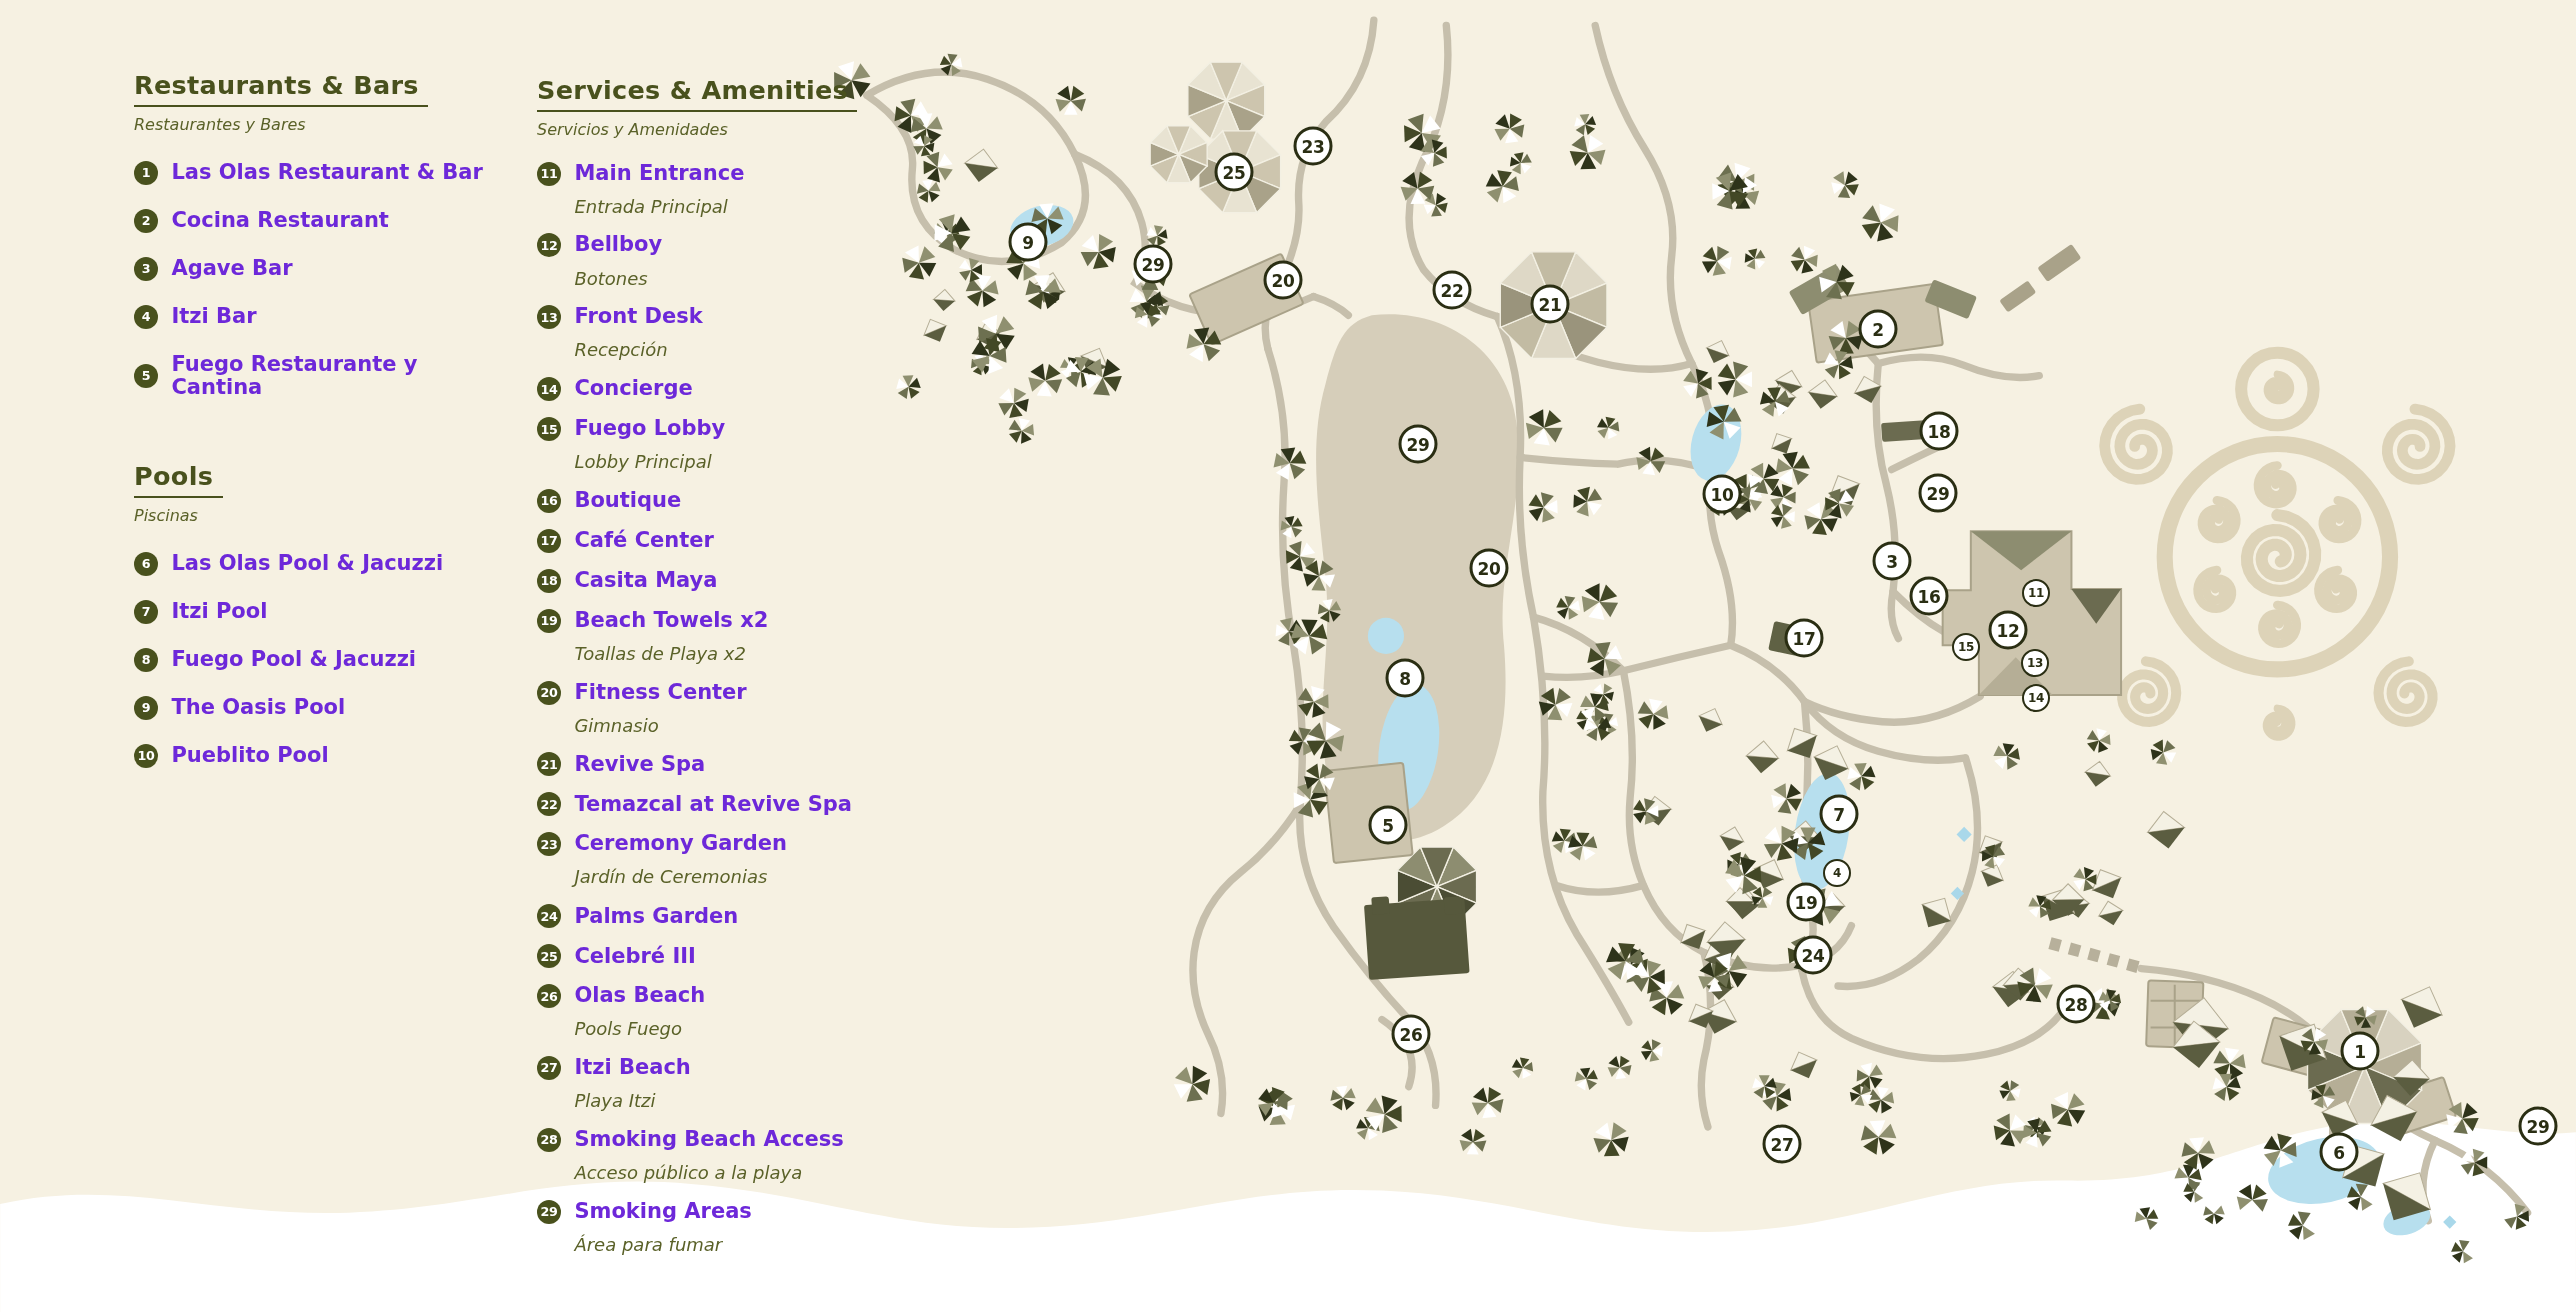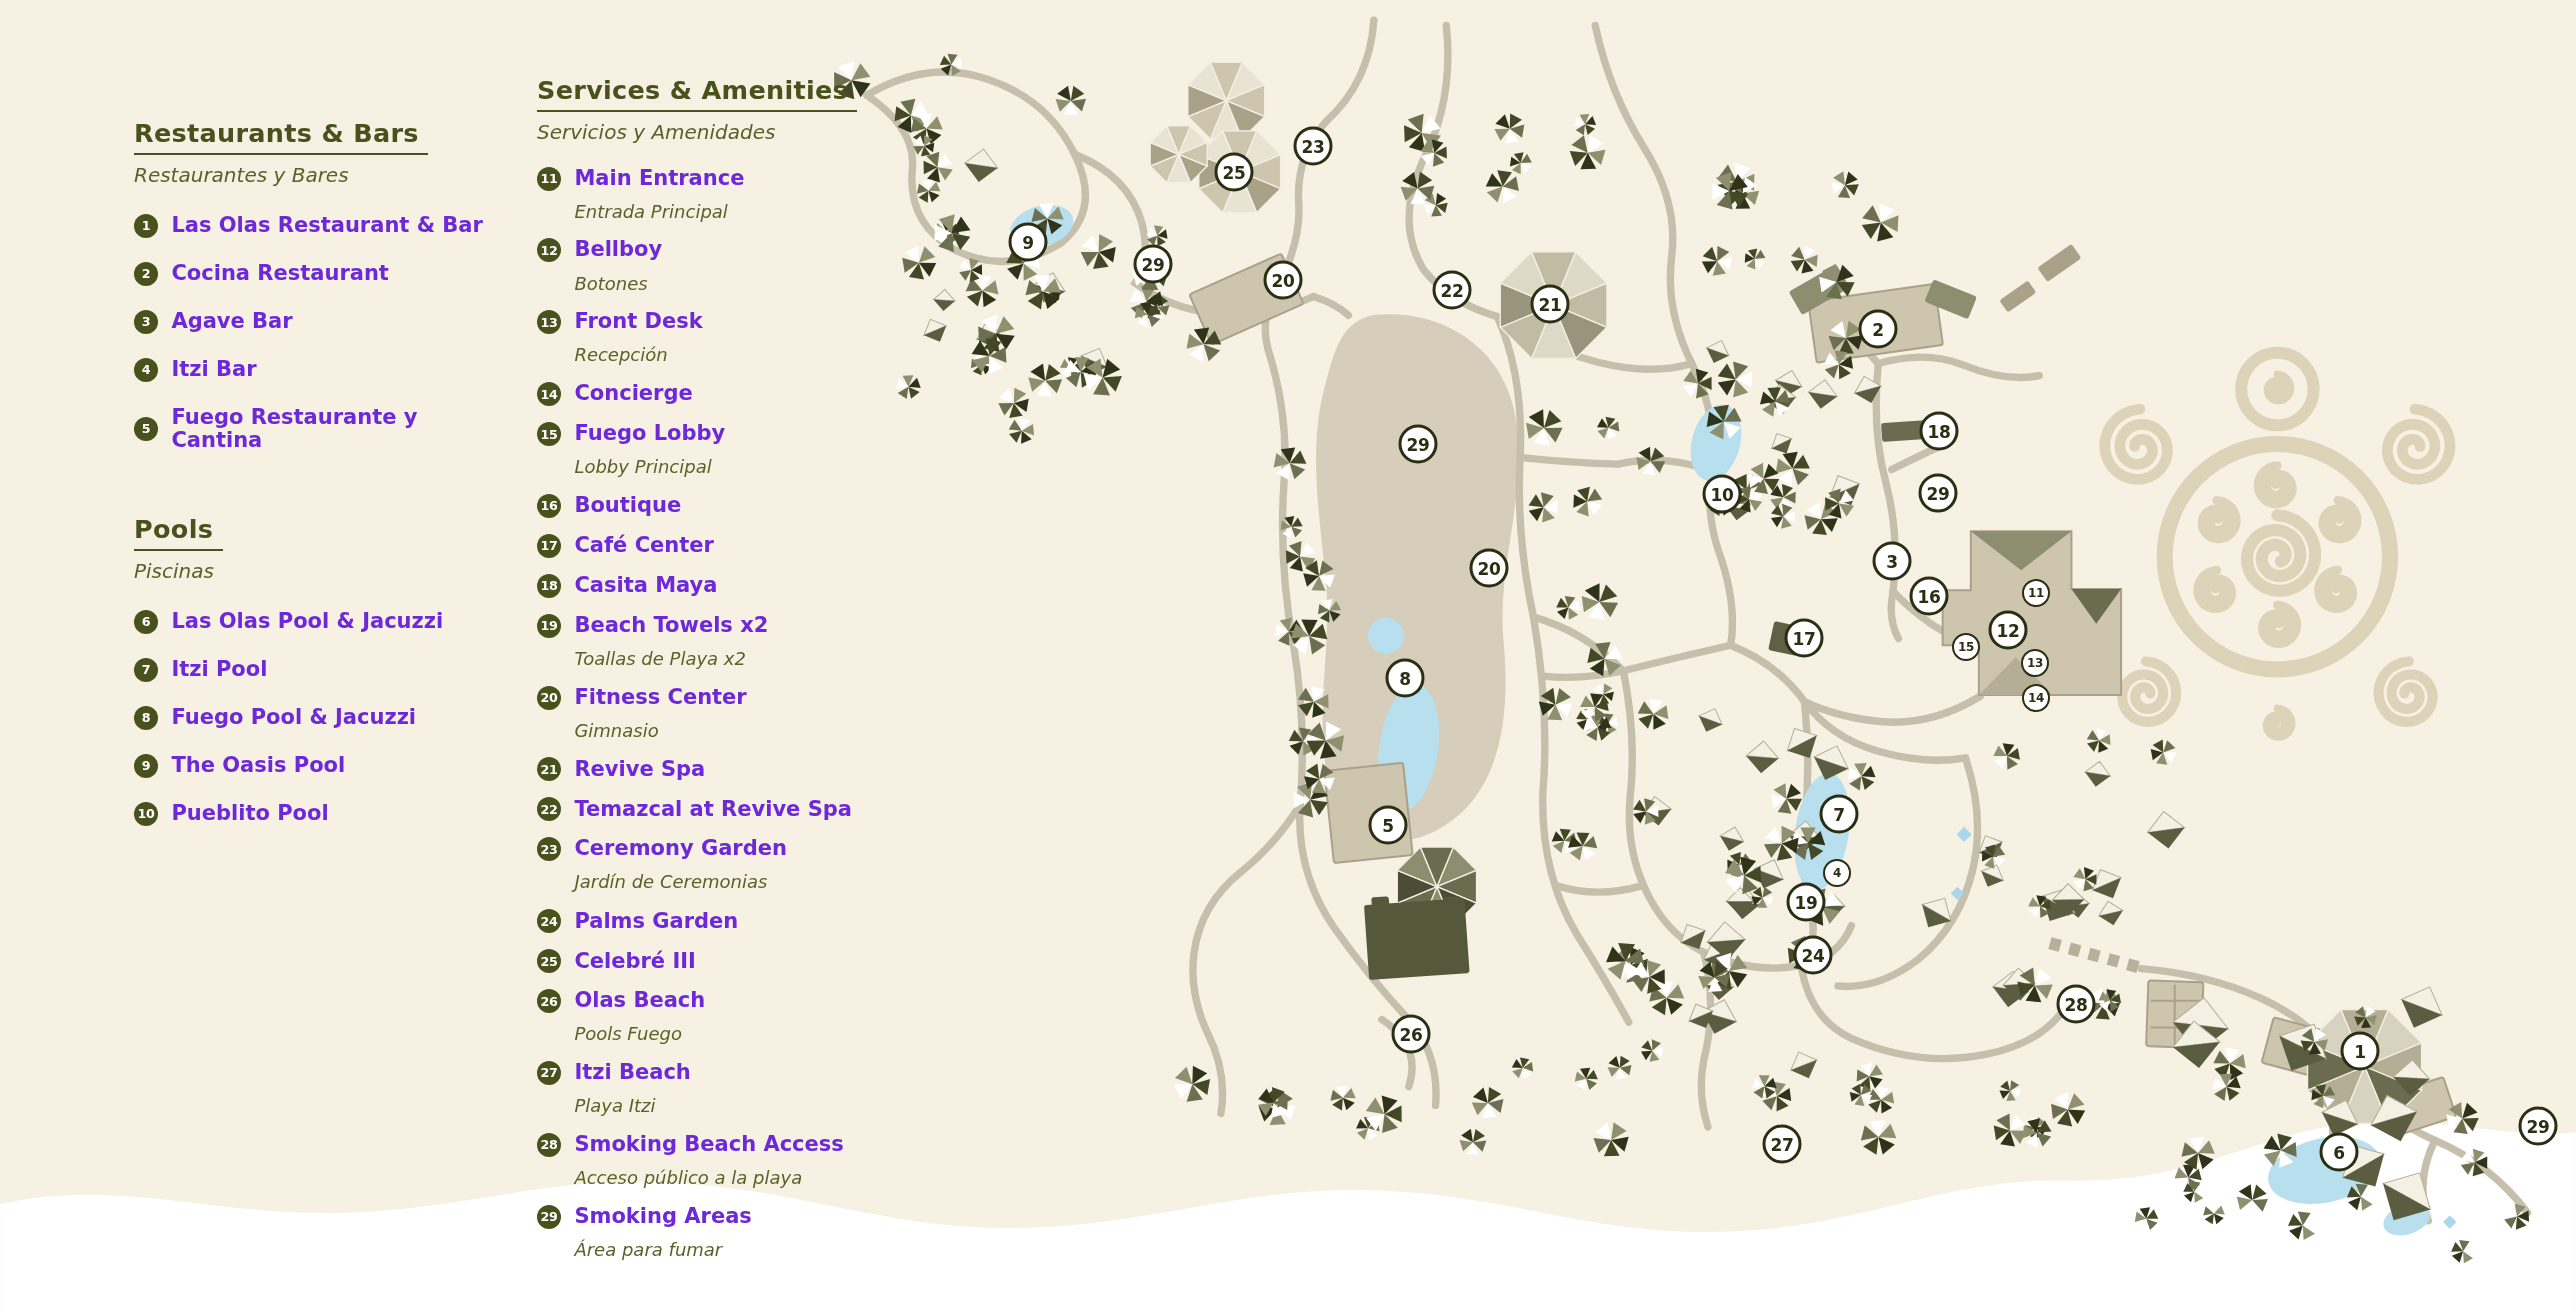--- a/index.html
+++ b/index.html
@@ -16,28 +16,28 @@
     position:absolute;transform:translate(-50%,-50%);
     width:39px;height:39px;border-radius:50%;
     background:#ffffff;border:3.4px solid #2a2e13;box-sizing:border-box;
     display:flex;align-items:center;justify-content:center;
     font-weight:bold;font-size:17px;color:#2a2e13;
     pointer-events:auto;letter-spacing:-0.3px;
   }
   .marker.small{width:28px;height:28px;border-width:2.7px;font-size:12px;}
   .legend{position:absolute;left:0;top:0;z-index:5;}
   .legend-col{position:absolute;}
-  #col1{left:134px;top:70px;width:376px;margin-top:48px;}
+  #col1{left:134px;top:70px;width:376px;}
   #col2{left:537px;top:75px;width:496px;}
   .l-title{
     display:inline-block;font-size:25.5px;font-weight:bold;color:#49511d;
     border-bottom:2.7px solid #49511d;padding-bottom:4.7px;padding-right:9.4px;
     letter-spacing:0.3px;
   }
-  .l-sub{font-size:20px;font-style:italic;color:#5a6128;margin-top:8px;}
+  .l-sub{font-size:16px;font-style:italic;color:#5a6128;margin-top:8px;}
   .l-items{display:flex;flex-direction:column;gap:24px;margin-top:27px;}
   .l-items.tight{gap:16px;margin-top:23px;}
   .l-item{display:flex;align-items:center;gap:13.4px;}
   .l-item.twoline{align-items:flex-start;}
   .badge{
     width:24px;height:24px;border-radius:50%;background:#49511d;color:#ffffff;
     font-size:12.7px;font-weight:bold;display:flex;align-items:center;justify-content:center;
     flex-shrink:0;letter-spacing:-0.3px;
   }
   .l-text{display:flex;flex-direction:column;}

